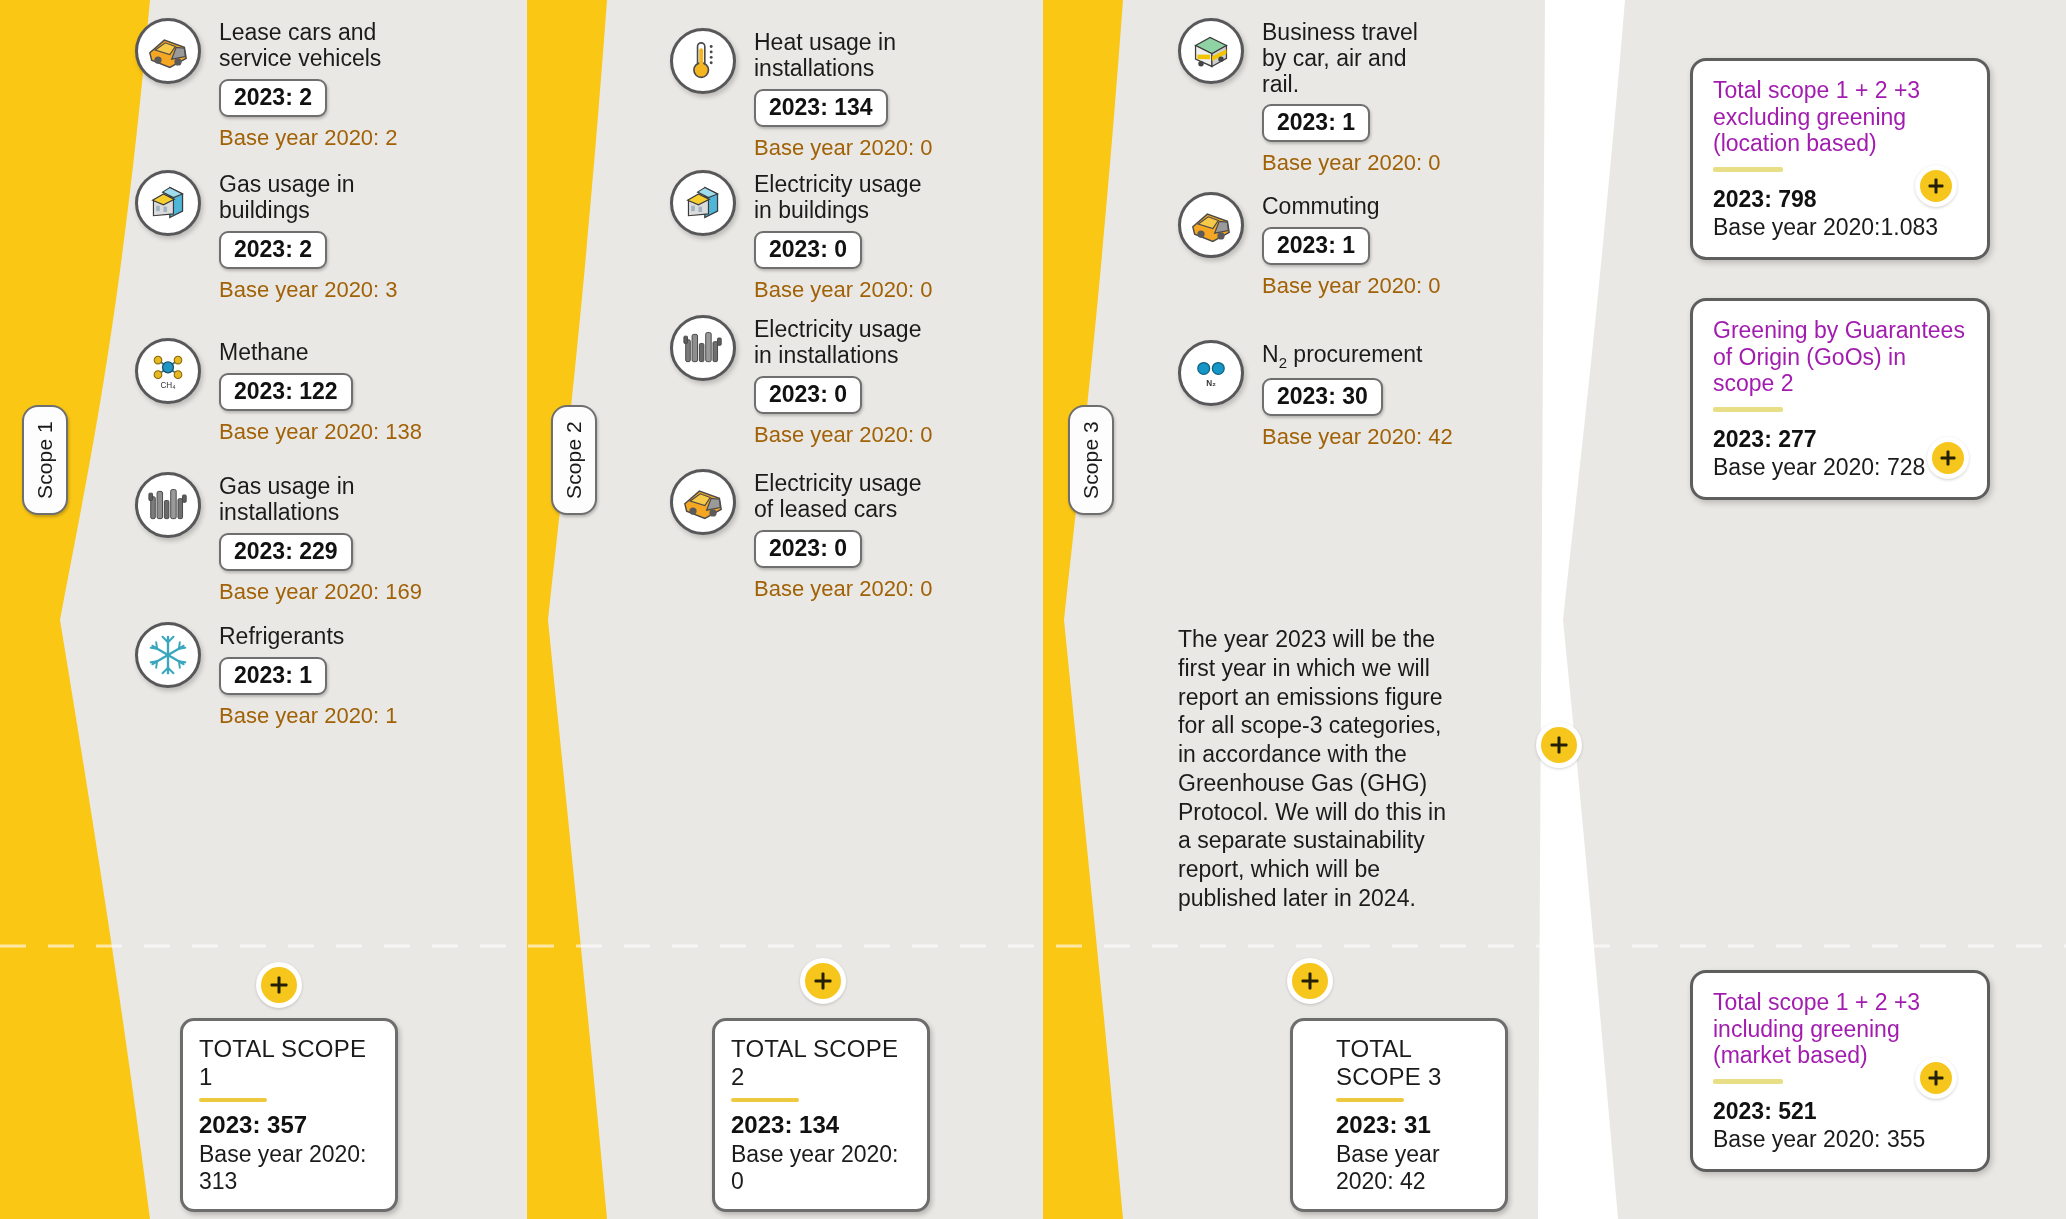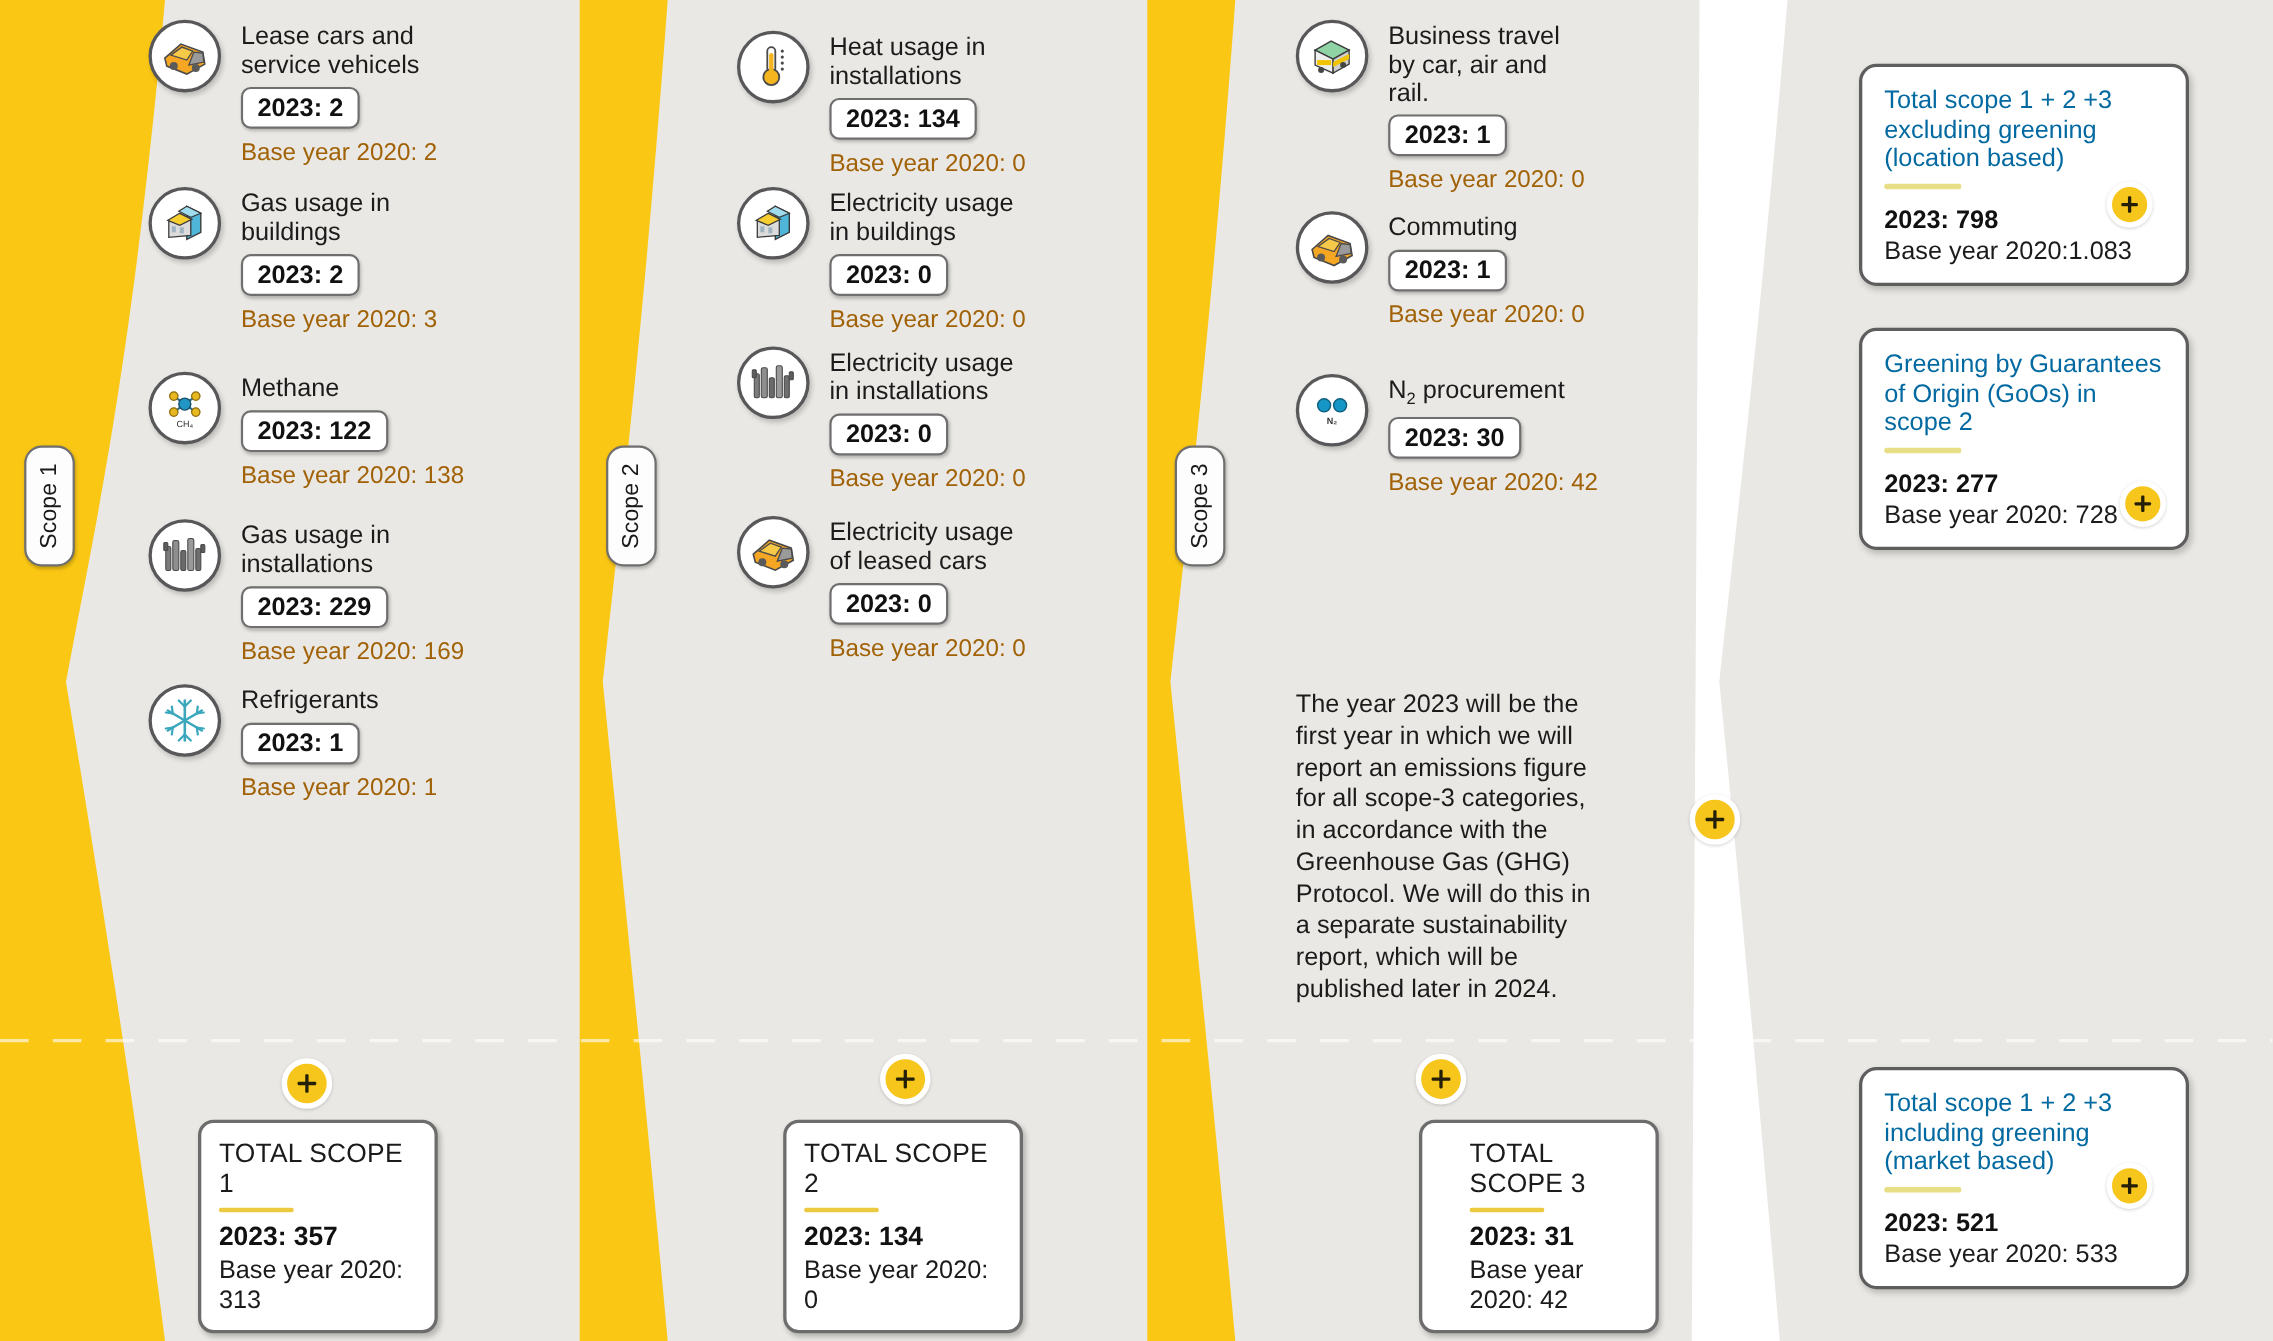--- a/index.html
+++ b/index.html
@@ -105,21 +105,21 @@
   
   .card{
     position:absolute;
     background:#ffffff;
     border:3px solid #5e5e5e;
     border-radius:16px;
     padding:16px 20px 16px 20px;
     z-index:7;
     box-shadow:2px 3px 6px rgba(0,0,0,.20);
   }
-  .card-title{ font-size:23px; line-height:1.16; color:#0369a1; }
+  .card-title{ font-size:23px; line-height:1.16; color:#a21caf; }
   .card-rule{ width:70px; height:5px; background:#e8de86; margin:10px 0 14px 0; border-radius:2px; }
   .card-val{ font-size:23px; font-weight:bold; color:#111; }
   .card-base{ font-size:23px; color:#1b1b1b; margin-top:1px; }
 
   
   .note{
     position:absolute;
     width:285px;
     font-size:23px; line-height:1.25; color:#1b1b1b;
     z-index:5;
@@ -462,17 +462,17 @@
     <div class="card-rule"></div>
     <div class="card-val">2023: 277</div>
     <div class="card-base">Base year 2020: 728</div>
   </div>
   <div class="plus sm" style="left:1927px; top:437px;"></div>
 
   <div class="card" style="left:1690px; top:970px; width:300px;">
     <div class="card-title">Total scope 1 + 2 +3 including greening (market based)</div>
     <div class="card-rule"></div>
     <div class="card-val">2023: 521</div>
-    <div class="card-base">Base year 2020: 533</div>
+    <div class="card-base">Base year 2020: 355</div>
   </div>
   <div class="plus sm" style="left:1915px; top:1057px;"></div>
 
 </div>
 
 </body></html>

